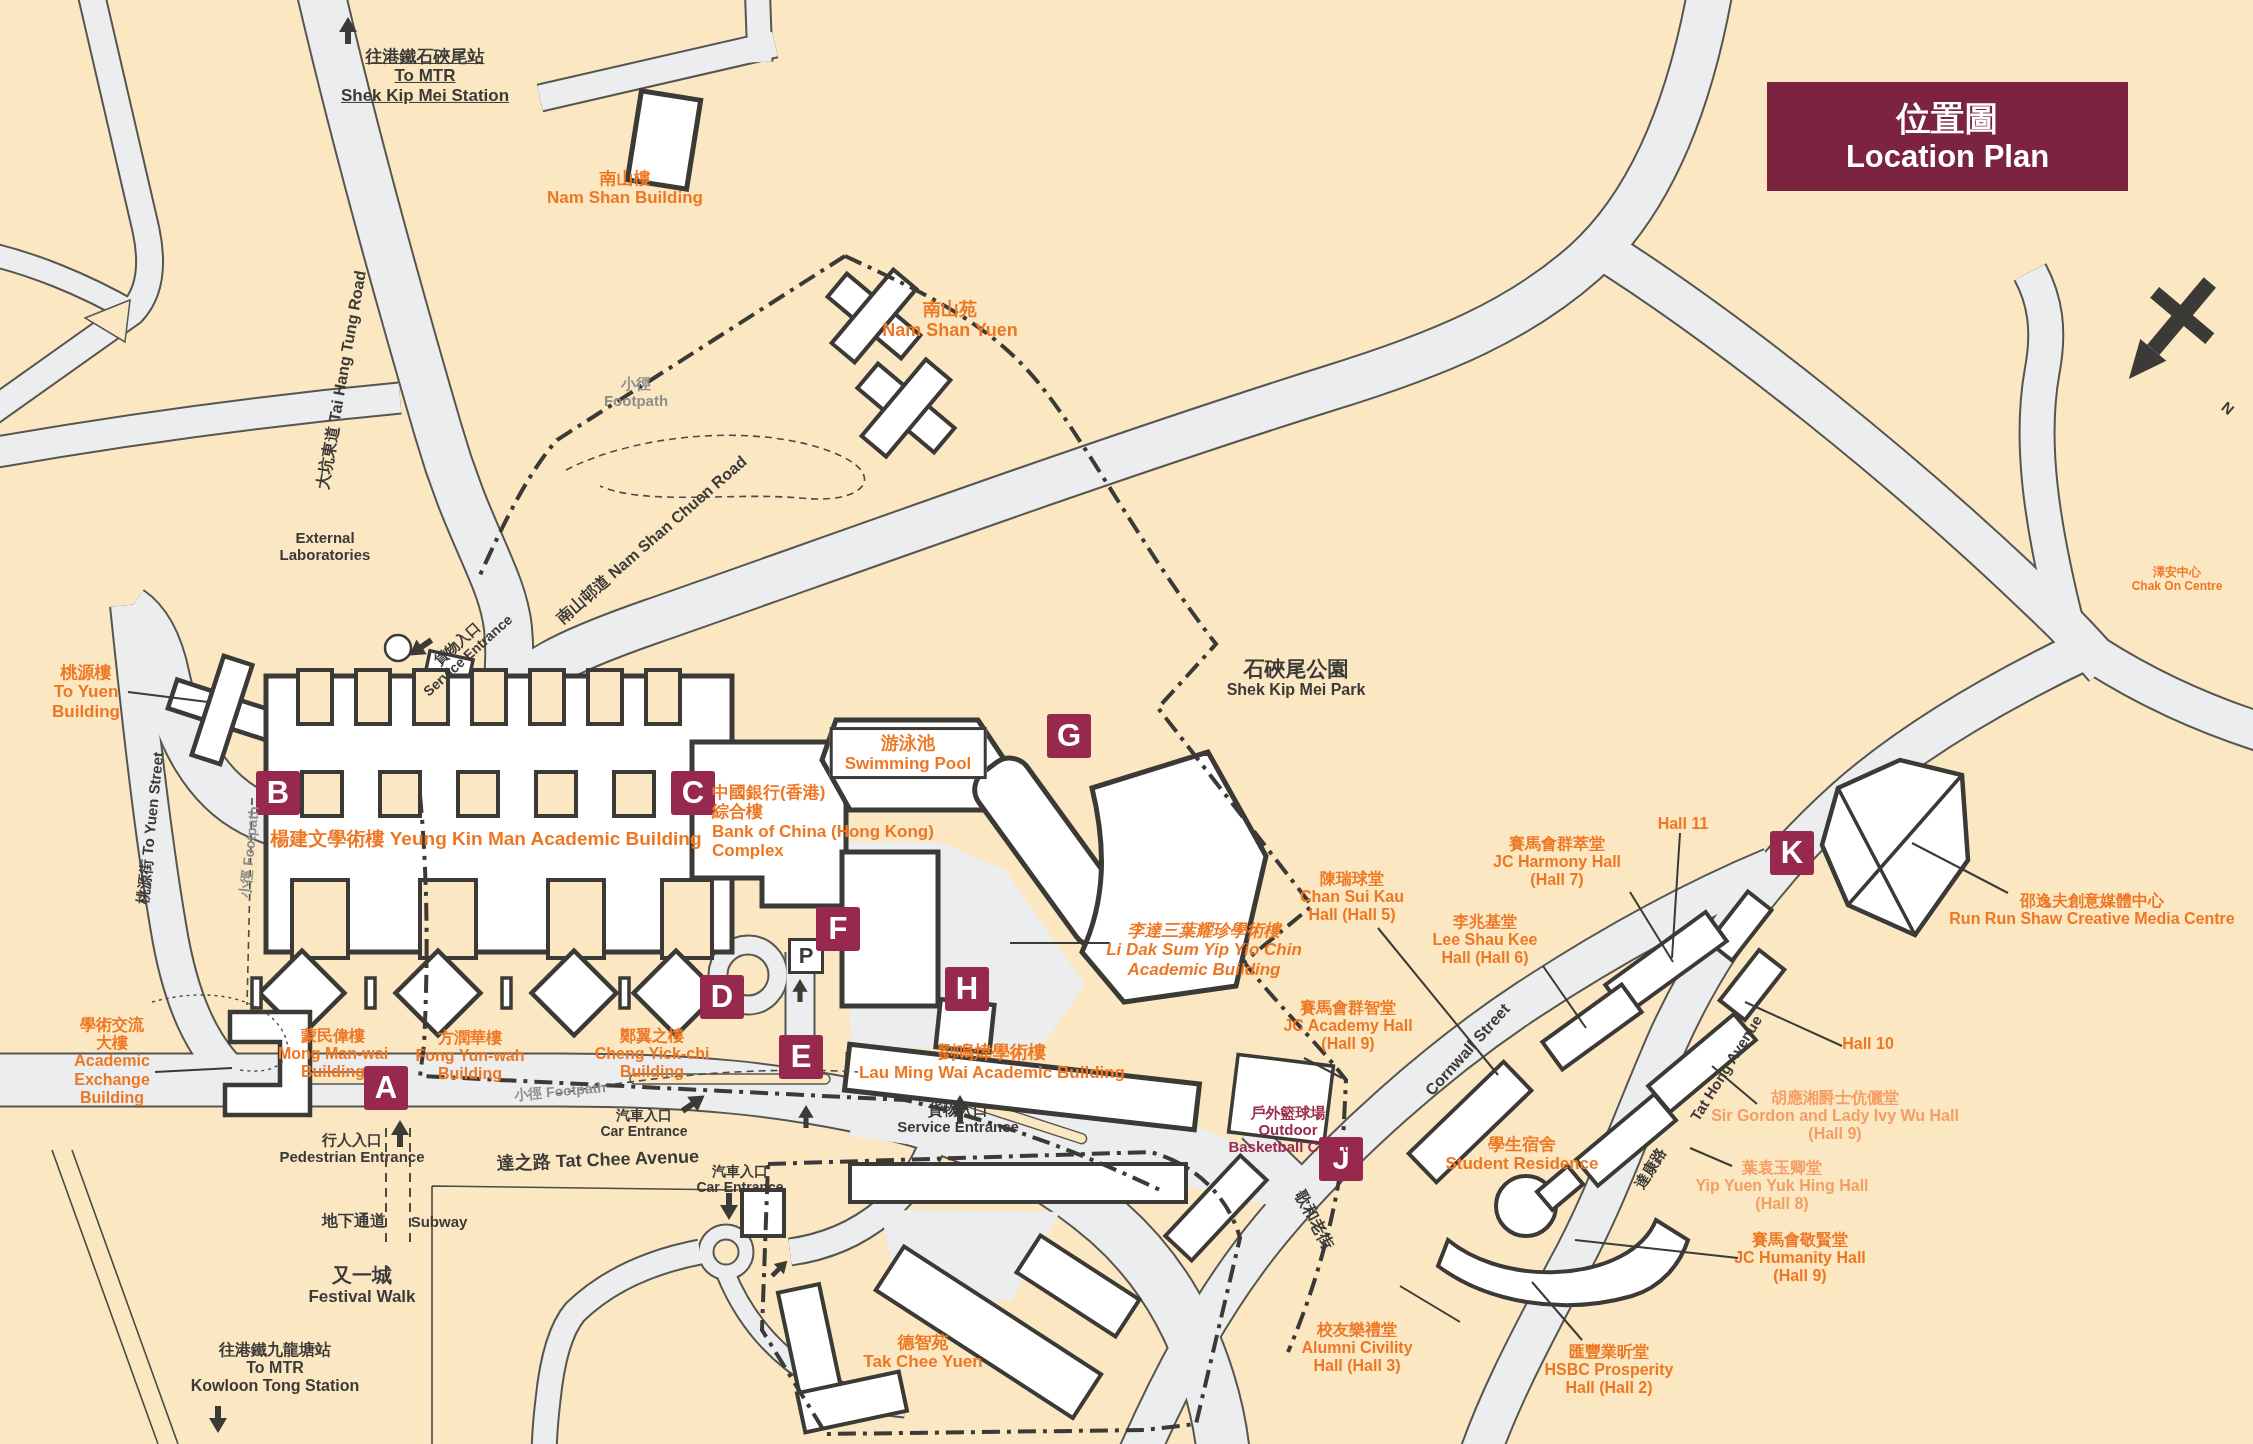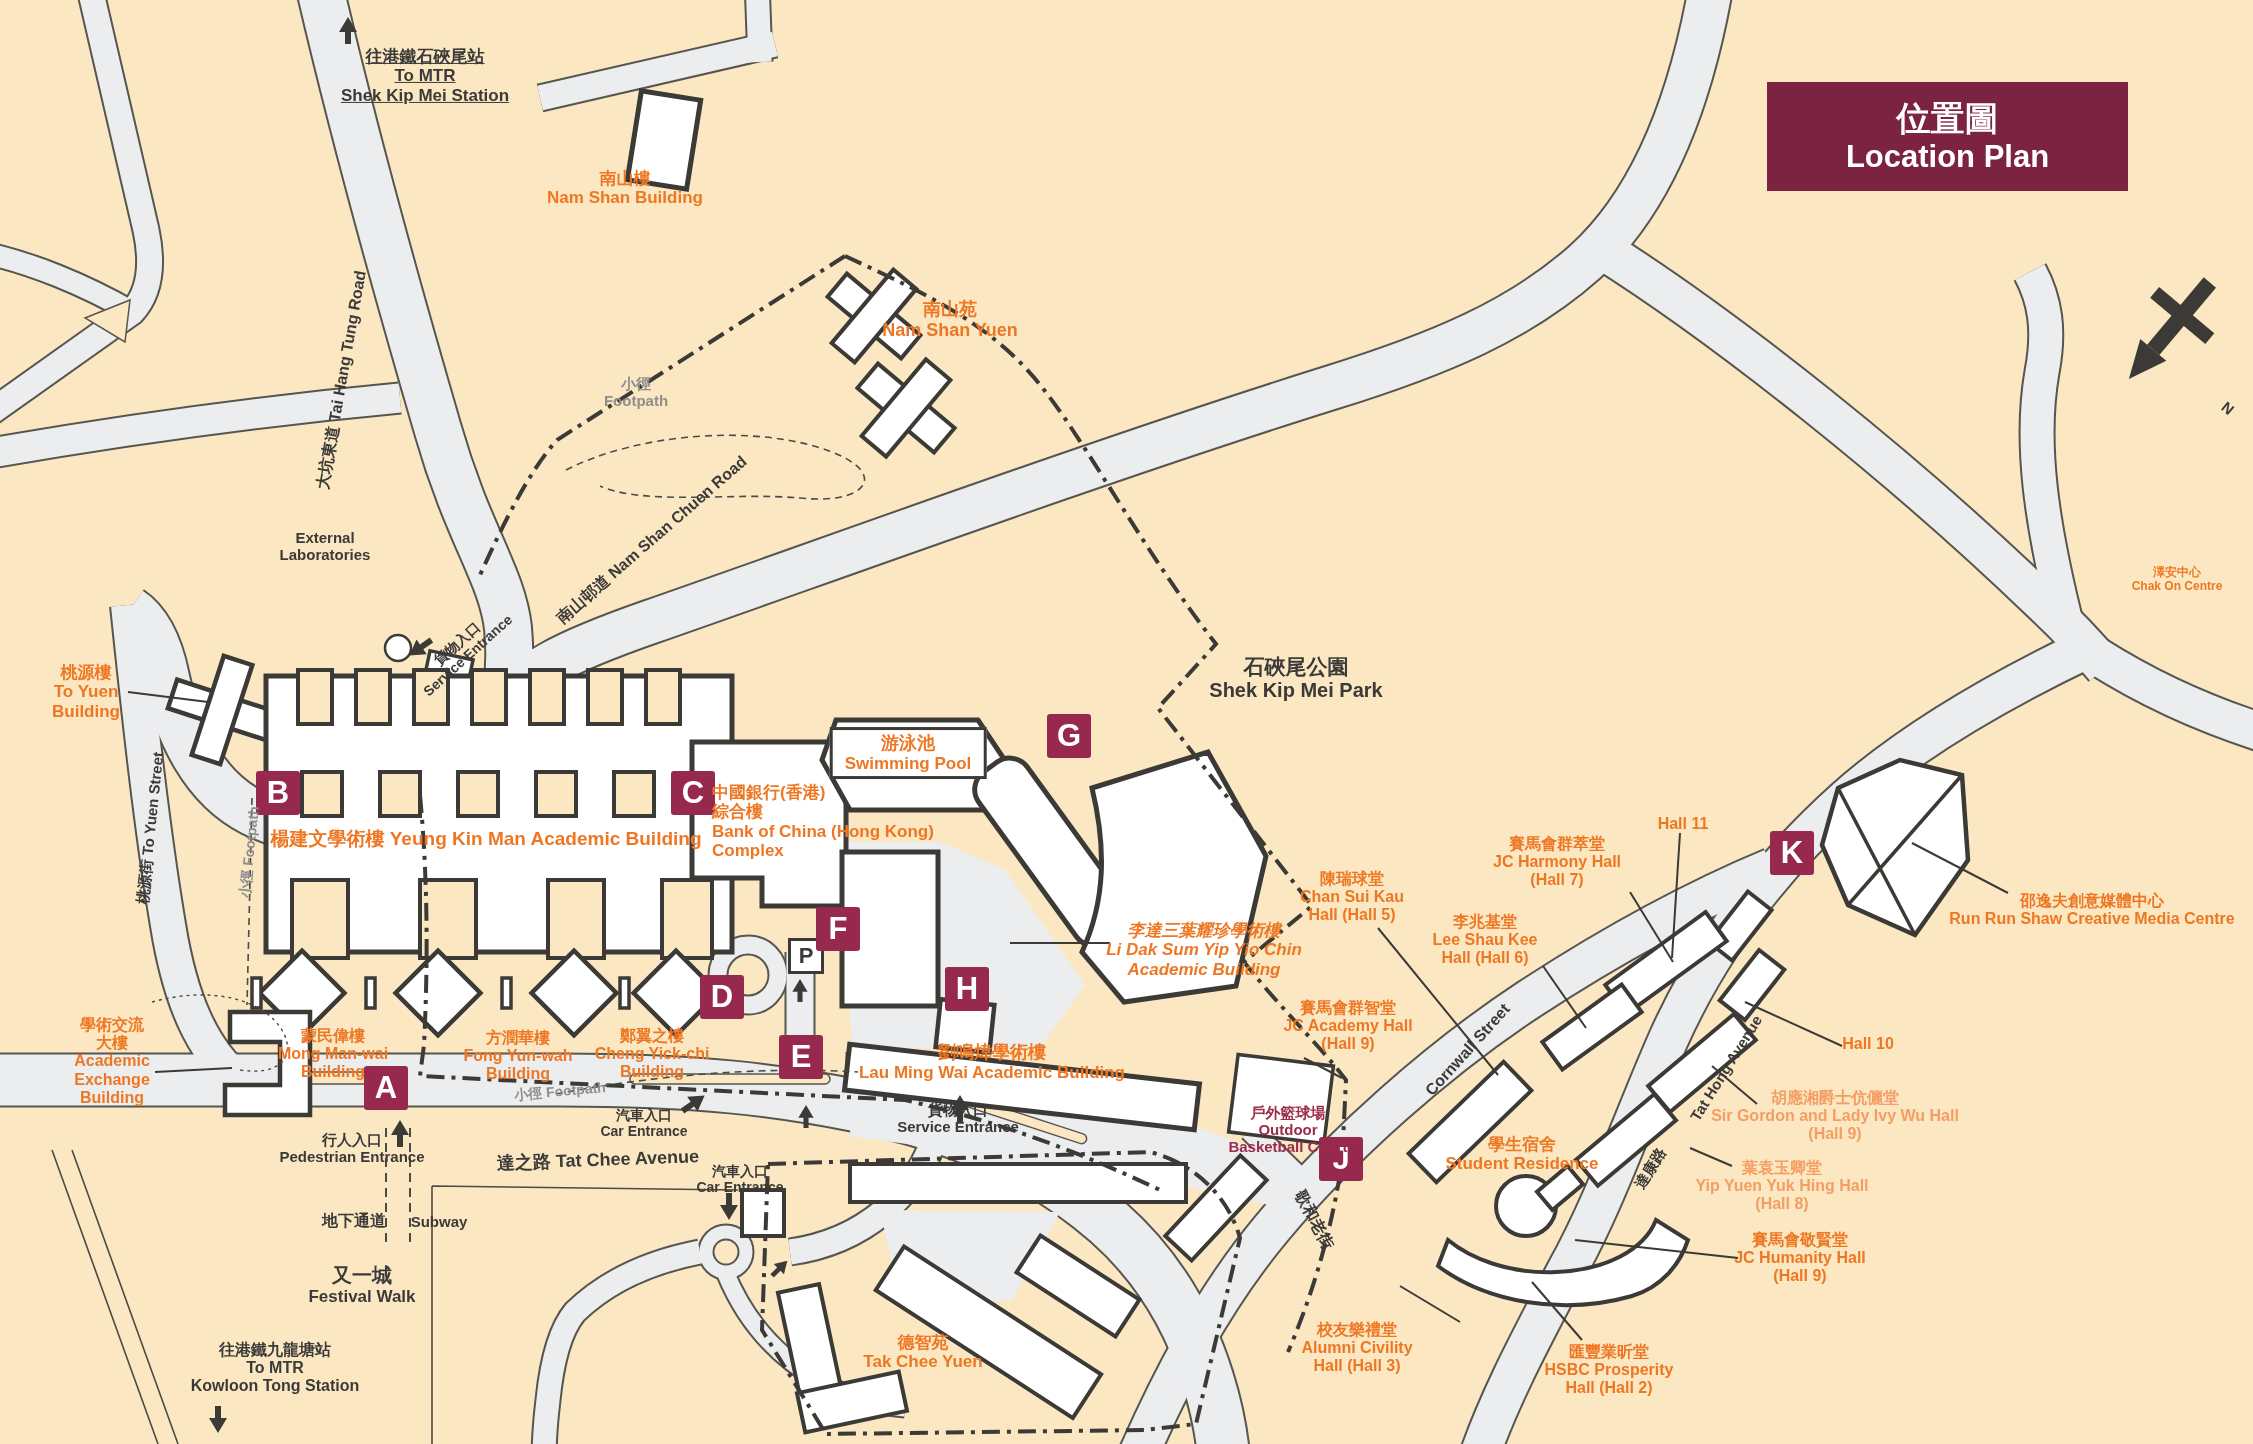--- a/index.html
+++ b/index.html
@@ -305,21 +305,21 @@
       <div class="ln">桃源樓</div>
       <div class="ln">To Yuen</div>
       <div class="ln">Building</div>
     </div>
     <div class="lbl b orange" style="left: 2177px; top: 580px; font-size: 12px; transform: translate(-50%, -50%);">
       <div class="ln">澤安中心</div>
       <div class="ln">Chak On Centre</div>
     </div>
     <div class="lbl b dark" style="left: 1296px; top: 678px; font-size: 16px; transform: translate(-50%, -50%);">
       <div class="ln" style="font-size: 21px;">石硤尾公園</div>
-      <div class="ln" style="font-size: 20px;">Shek Kip Mei Park</div>
+      <div class="ln" style="font-size: 16px;">Shek Kip Mei Park</div>
     </div>
     <div class="lbl b dark" style="left: 150px; top: 828px; font-size: 15px; transform: translate(-50%, -50%) rotate(-84deg);">
       <div class="ln">桃源街  To Yuen Street</div>
     </div>
     <div class="lbl b gray" style="left: 250px; top: 852px; font-size: 14px; transform: translate(-50%, -50%) rotate(-84deg);">
       <div class="ln">小徑  Footpath</div>
     </div>
     <div class="lbl b orange" style="left: 486px; top: 839px; font-size: 19px; transform: translate(-50%, -50%);">
       <div class="ln">楊建文學術樓  Yeung Kin Man Academic Building</div>
     </div>
@@ -431,21 +431,21 @@
       <div class="ln">大樓</div>
       <div class="ln">Academic</div>
       <div class="ln">Exchange</div>
       <div class="ln">Building</div>
     </div>
     <div class="lbl b orange" style="left: 333px; top: 1054px; font-size: 16px; transform: translate(-50%, -50%);">
       <div class="ln">蒙民偉樓</div>
       <div class="ln">Mong Man-wai</div>
       <div class="ln">Building</div>
     </div>
-    <div class="lbl b orange" style="left: 470px; top: 1056px; font-size: 16px; transform: translate(-50%, -50%); margin-left: 48px;">
+    <div class="lbl b orange" style="left: 470px; top: 1056px; font-size: 16px; transform: translate(-50%, -50%);">
       <div class="ln">方潤華樓</div>
       <div class="ln">Fong Yun-wah</div>
       <div class="ln">Building</div>
     </div>
     <div class="lbl b orange" style="left: 652px; top: 1054px; font-size: 16px; transform: translate(-50%, -50%);">
       <div class="ln">鄭翼之樓</div>
       <div class="ln">Cheng Yick-chi</div>
       <div class="ln">Building</div>
     </div>
     <div class="lbl b gray" style="left: 560px; top: 1092px; font-size: 14px; transform: translate(-50%, -50%) rotate(-5deg);">

